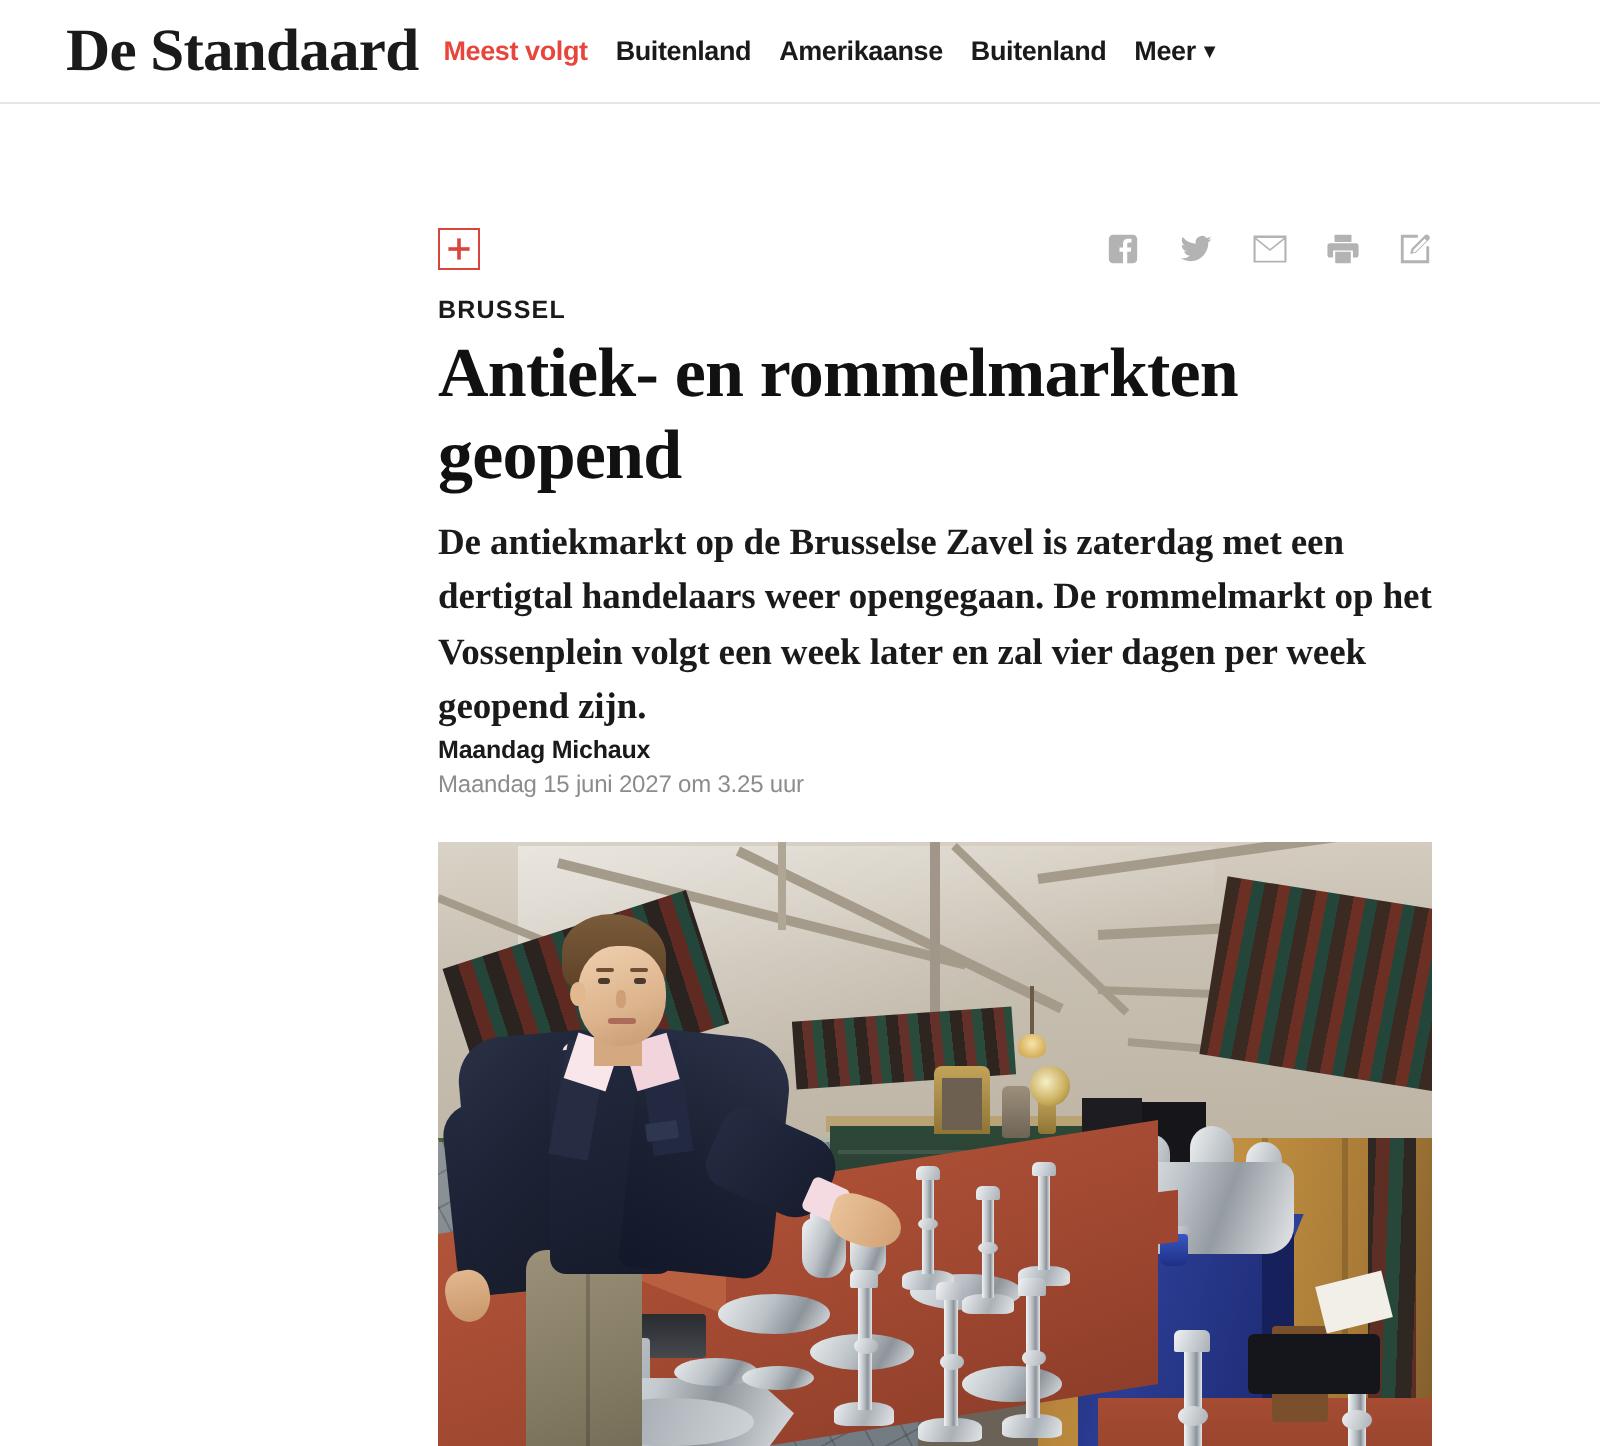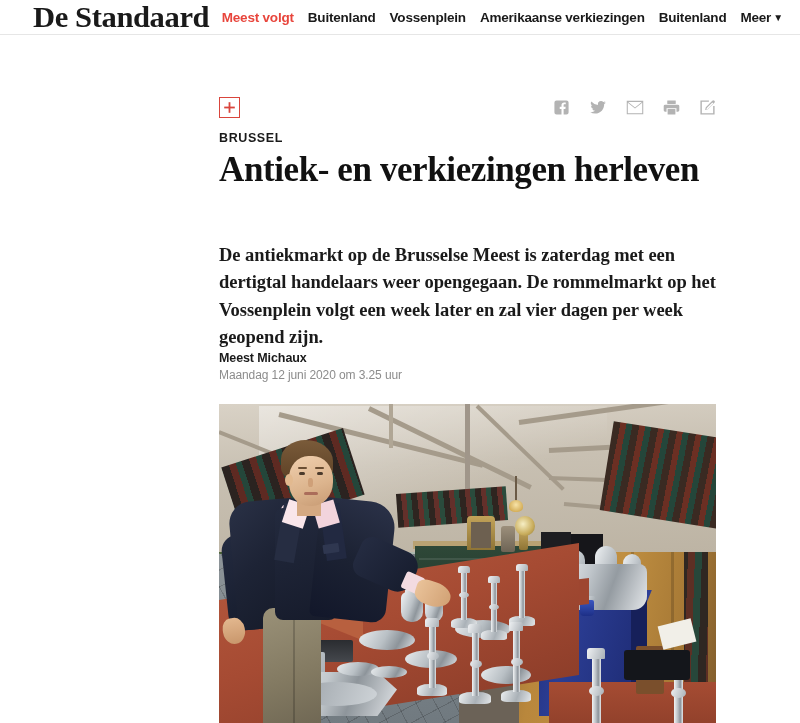--- a/index.html
+++ b/index.html
@@ -7,21 +7,21 @@
     margin: 0; padding: 0;
     width: 800px; height: 723px;
     background: #ffffff;
     font-family: "Liberation Sans", sans-serif;
     overflow: hidden;
   }
 
   
   .site-header {
     position: relative;
-    height: 35px;
+    height: 52px;
     background: #ffffff;
     border-bottom: 1px solid #e6e6e6;
     display: flex;
     align-items: center;
   }
   .logo {
     margin-left: 33px;
     font-family: "Liberation Serif", serif;
     font-weight: bold;
     font-size: 30px;
@@ -605,22 +605,21 @@
 </style>
 </head>
 <body>
 
 <header class="site-header">
   <div class="logo">De Standaard</div>
 
   <nav class="main-nav">
     <span class="nav-item active">Meest volgt</span>
     <span class="nav-item">Buitenland</span>
-    <span class="nav-item">Vossenplein</span>
-    <span class="nav-item">Amerikaanse verkiezingen</span>
+    <span class="nav-item">Amerikaanse</span>
     <span class="nav-item">Buitenland</span>
     <span class="nav-item more"><span>Meer</span><span class="caret">▼</span></span>
   </nav>
 </header>
 
 <div class="content">
 
   <div class="column toolbar">
     <div class="plus-btn">
       <svg width="13" height="13" viewBox="0 0 13 13">
@@ -656,27 +655,27 @@
         <svg width="17" height="17" viewBox="0 0 24 24">
           <path d="M2 2h12v2H4v16h16V10h2v12H2V2z"></path>
           <path d="M21.6 2.4a2 2 0 0 0-2.8 0l-9.2 9.2-1 4 4-1 9.2-9.2a2 2 0 0 0 0-2.8l-.2-.2zM11 12.6l7.8-7.8 1.4 1.4-7.8 7.8-1.9.5.5-1.9z"></path>
         </svg>
       </span>
     </div>
   </div>
 
   <div class="column kicker">BRUSSEL</div>
 
-  <h1 class="column headline">Antiek- en verkiezingen herleven</h1>
-
-  <p class="column lead">De antiekmarkt op de Brusselse Meest is zaterdag met een dertigtal handelaars weer opengegaan. De rommelmarkt op het Vossenplein volgt een week later en zal vier dagen per week geopend zijn.</p>
+  <h1 class="column headline">Antiek- en rommelmarkten geopend</h1>
+
+  <p class="column lead">De antiekmarkt op de Brusselse Zavel is zaterdag met een dertigtal handelaars weer opengegaan. De rommelmarkt op het Vossenplein volgt een week later en zal vier dagen per week geopend zijn.</p>
 
   <div class="column byline">
-    <div class="author">Meest Michaux</div>
-    <div class="timestamp">Maandag 12 juni 2020 om 3.25 uur</div>
+    <div class="author">Maandag Michaux</div>
+    <div class="timestamp">Maandag 15 juni 2027 om 3.25 uur</div>
   </div>
 
   <figure class="column figure" style="margin:0;">
     <div class="photo">
 
       <div class="sky"></div>
       <div class="trees"></div>
       <div class="trees2"></div>
       <div class="redwall"></div>
       <div class="hedge"></div>

